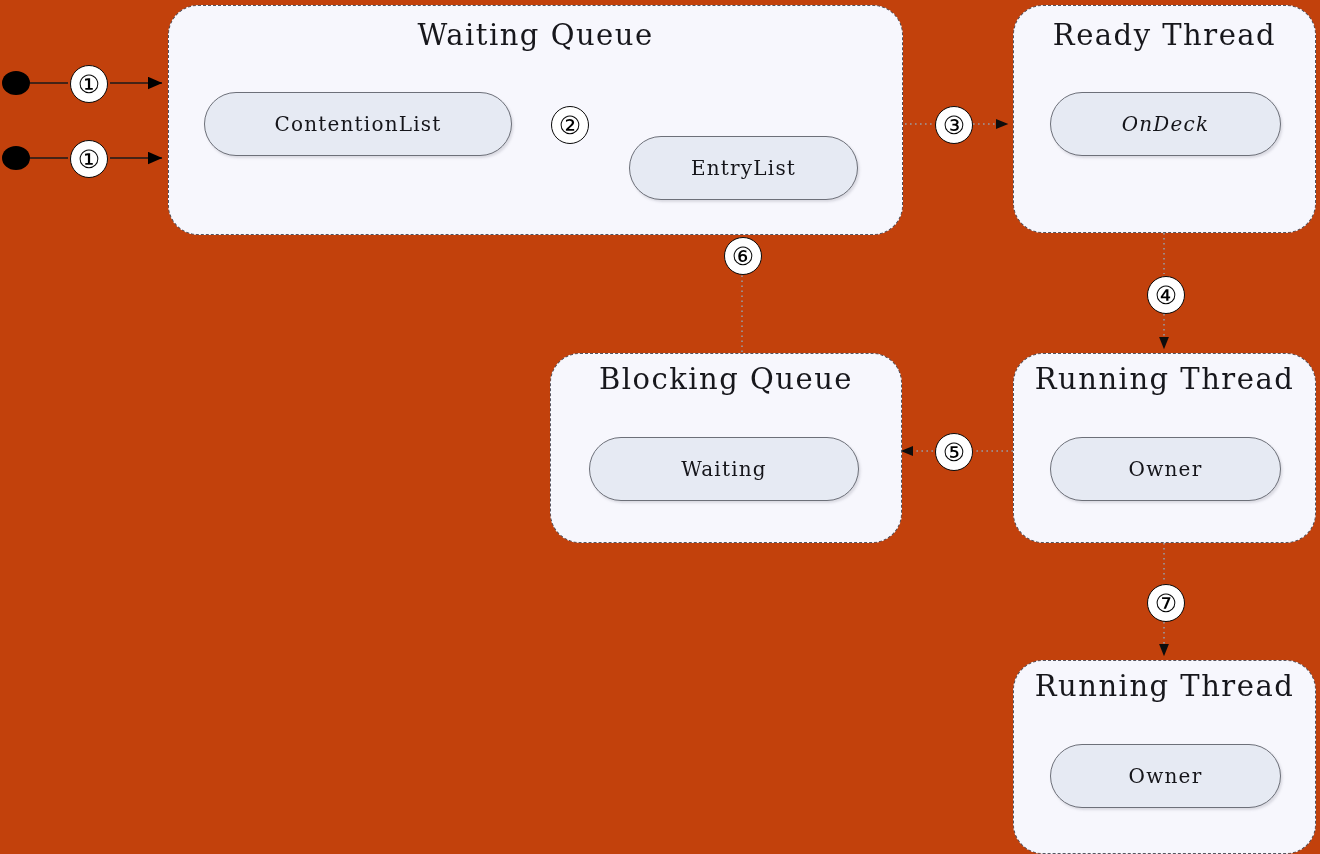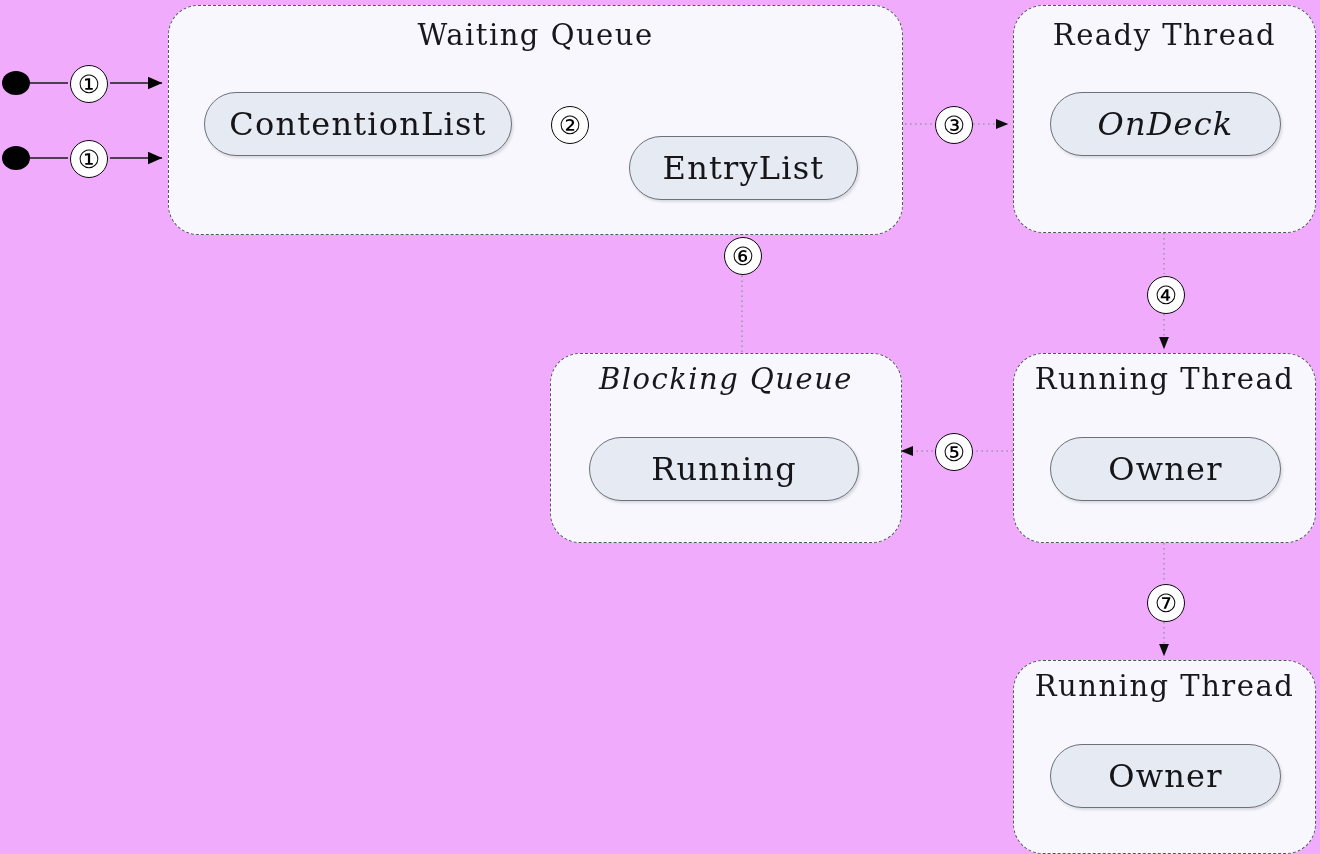--- a/index.html
+++ b/index.html
@@ -8,21 +8,21 @@
     padding: 0;
     background: #ffffff;
   }
   body {
     font-family: "DejaVu Serif", serif;
   }
   #canvas {
     position: relative;
     width: 1320px;
     height: 854px;
-    background: #f0abfc;
+    background: #c2410c;
     overflow: hidden;
   }
   #edges {
     position: absolute;
     left: 0;
     top: 0;
     width: 1320px;
     height: 854px;
     pointer-events: none;
   }
@@ -52,21 +52,21 @@
     background: #e6eaf3;
     border: 1.4px solid #6d7079;
     border-radius: 999px;
     display: flex;
     align-items: center;
     justify-content: center;
     box-shadow: 1.5px 2px 2.5px rgba(70,70,90,0.17);
   }
   .node-label {
     font-family: "DejaVu Serif", serif;
-    font-size: 32px;
+    font-size: 20px;
     letter-spacing: 1.2px;
     color: #15151a;
     white-space: nowrap;
   }
   
   .dot {
     position: absolute;
     width: 28px;
     height: 24px;
     background: #000000;
@@ -165,25 +165,25 @@
 
   <div class="group" style="left:1013px; top:5px; width:303px; height:228px;">
     <div class="group-title" style="top:12px;">Ready Thread</div>
   </div>
 
   <div class="node" style="left:1050px; top:92px; width:231px; height:64px;font-style:italic;">
     <span class="node-label">OnDeck</span>
   </div>
 
   <div class="group" style="left:550px; top:353px; width:352px; height:190px;">
-    <div class="group-title" style="top:8px;font-style:italic;">Blocking Queue</div>
+    <div class="group-title" style="top:8px;">Blocking Queue</div>
   </div>
 
   <div class="node" style="left:589px; top:437px; width:270px; height:64px;">
-    <span class="node-label">Running</span>
+    <span class="node-label">Waiting</span>
   </div>
 
   <div class="group" style="left:1013px; top:353px; width:303px; height:190px;">
     <div class="group-title" style="top:8px;">Running Thread</div>
   </div>
 
   <div class="node" style="left:1050px; top:437px; width:231px; height:64px;">
     <span class="node-label">Owner</span>
   </div>
 

